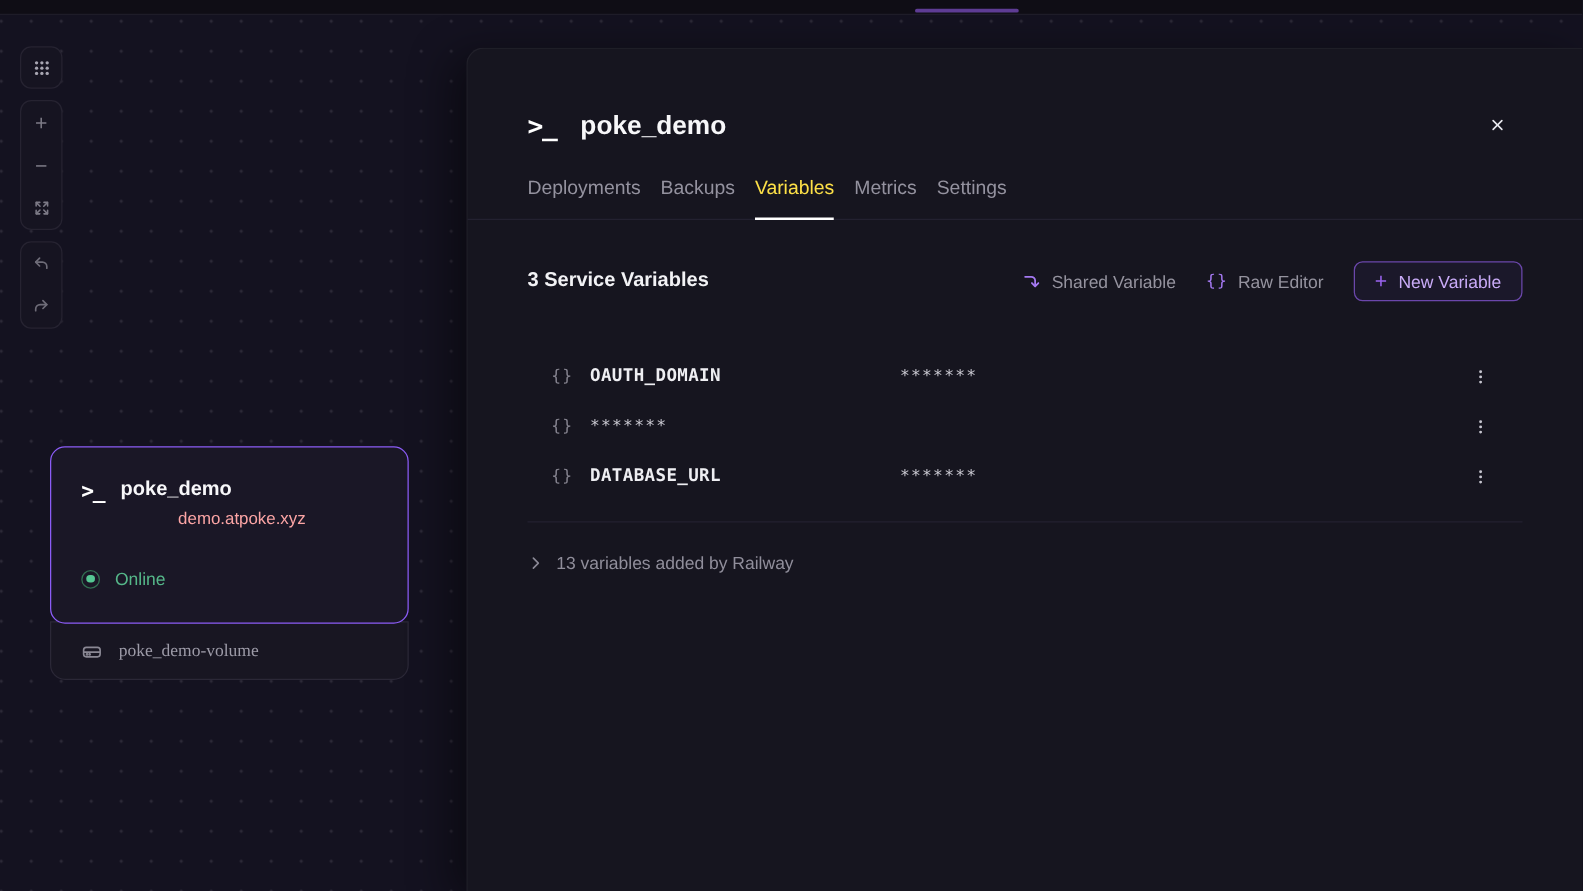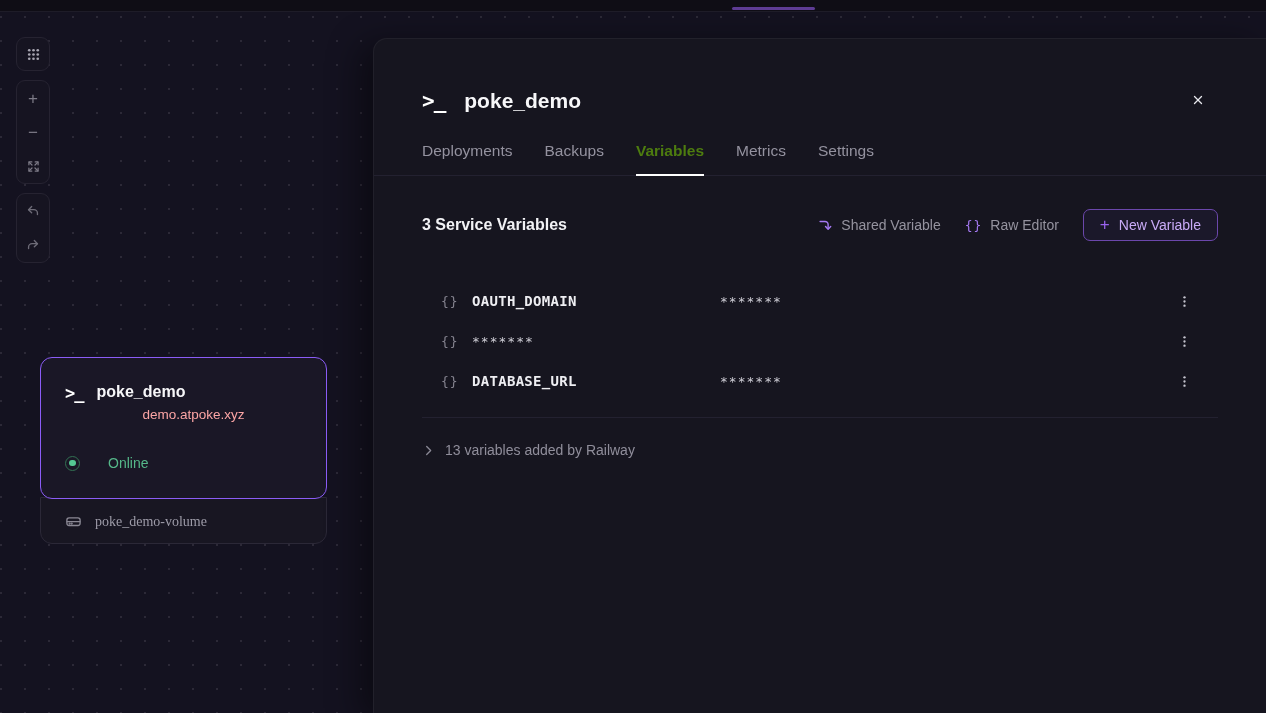--- a/index.html
+++ b/index.html
@@ -50,21 +50,21 @@
   .service-card { position:absolute; left:40px; top:345px; width:287px; z-index:6; }
   .card-main {
     position:relative; z-index:2; height:142px;
     background:#1a1726; border:1px solid #8b5cf6; border-radius:12px;
     padding:23px 24px 0 24px;
   }
   .card-head { display:flex; gap:13px; align-items:flex-start; }
   .term-icon { font-family:"DejaVu Sans Mono", monospace; font-weight:bold; color:#ffffff; font-size:17px; letter-spacing:-1px; margin-top:2px; }
   .card-title { font-size:16px; font-weight:bold; color:#f7f7f9; line-height:21px; }
   .card-domain { font-size:13.5px; color:#fca5a5; line-height:18px; margin-top:4px;margin-left:46px; }
-  .card-status { display:flex; align-items:center; gap:28px; margin-top:31px; }
+  .card-status { display:flex; align-items:center; gap:12px; margin-top:31px; }
   .status-dot {
     width:15px; height:15px; border-radius:50%;
     border:1px solid #327052; display:flex; align-items:center; justify-content:center;
   }
   .status-dot::after { content:""; width:6.5px; height:6.5px; border-radius:50%; background:#55c793; display:block; }
   .status-text { font-size:14px; }
   .card-volume {
     position:relative; z-index:1; margin-top:-2px; height:47px;
     background:#181622; border:1px solid #2b2837; border-radius:0 0 12px 12px;
     display:flex; align-items:center; gap:13px; padding:0 24px; padding-top:2px;
@@ -85,28 +85,28 @@
   .panel-title-row { display:flex; align-items:center; gap:19px; }
   .panel-term-icon { font-family:"DejaVu Sans Mono", monospace; font-weight:bold; font-size:21px; color:#ffffff; letter-spacing:-1px; }
   .panel-title { font-size:21px; font-weight:bold; color:#f7f7f9; }
   .close-btn {
     position:absolute; top:47px; right:54px; width:28px; height:28px;
     display:flex; align-items:center; justify-content:center;
     color:#e8e8ee; cursor:pointer; background:transparent; border:none;
   }
 
   .tabs {
-    display:flex; gap:32px; margin-top:29px; padding:0 0 0 48px;
+    display:flex; gap:16px; margin-top:29px; padding:0 0 0 48px;
     border-bottom:1px solid #232130; width:893px;
   }
   .tab {
     position:relative; font-size:15.5px; color:#94929f; padding-bottom:15px;
     cursor:pointer; background:none; border:none; font-family:inherit;
   }
-  .tab.active { color:#4d7c0f;font-weight:bold; }
+  .tab.active { color:#fde047; }
   .tab.active::after {
     content:""; position:absolute; left:0; right:0; bottom:-1px; height:2px; background:#ffffff;
   }
 
   .panel-body { padding:0 48px; }
   .vars-head { margin-top:33px; display:flex; align-items:center; justify-content:space-between; height:32px;gap:29px; }
   .section-title { font-size:16px; font-weight:bold; color:#f2f2f5; }
   .vars-actions { display:flex; align-items:center; gap:24px; }
   .action-link {
     display:flex; align-items:center; gap:8px; font-size:14px; color:#95939f;

